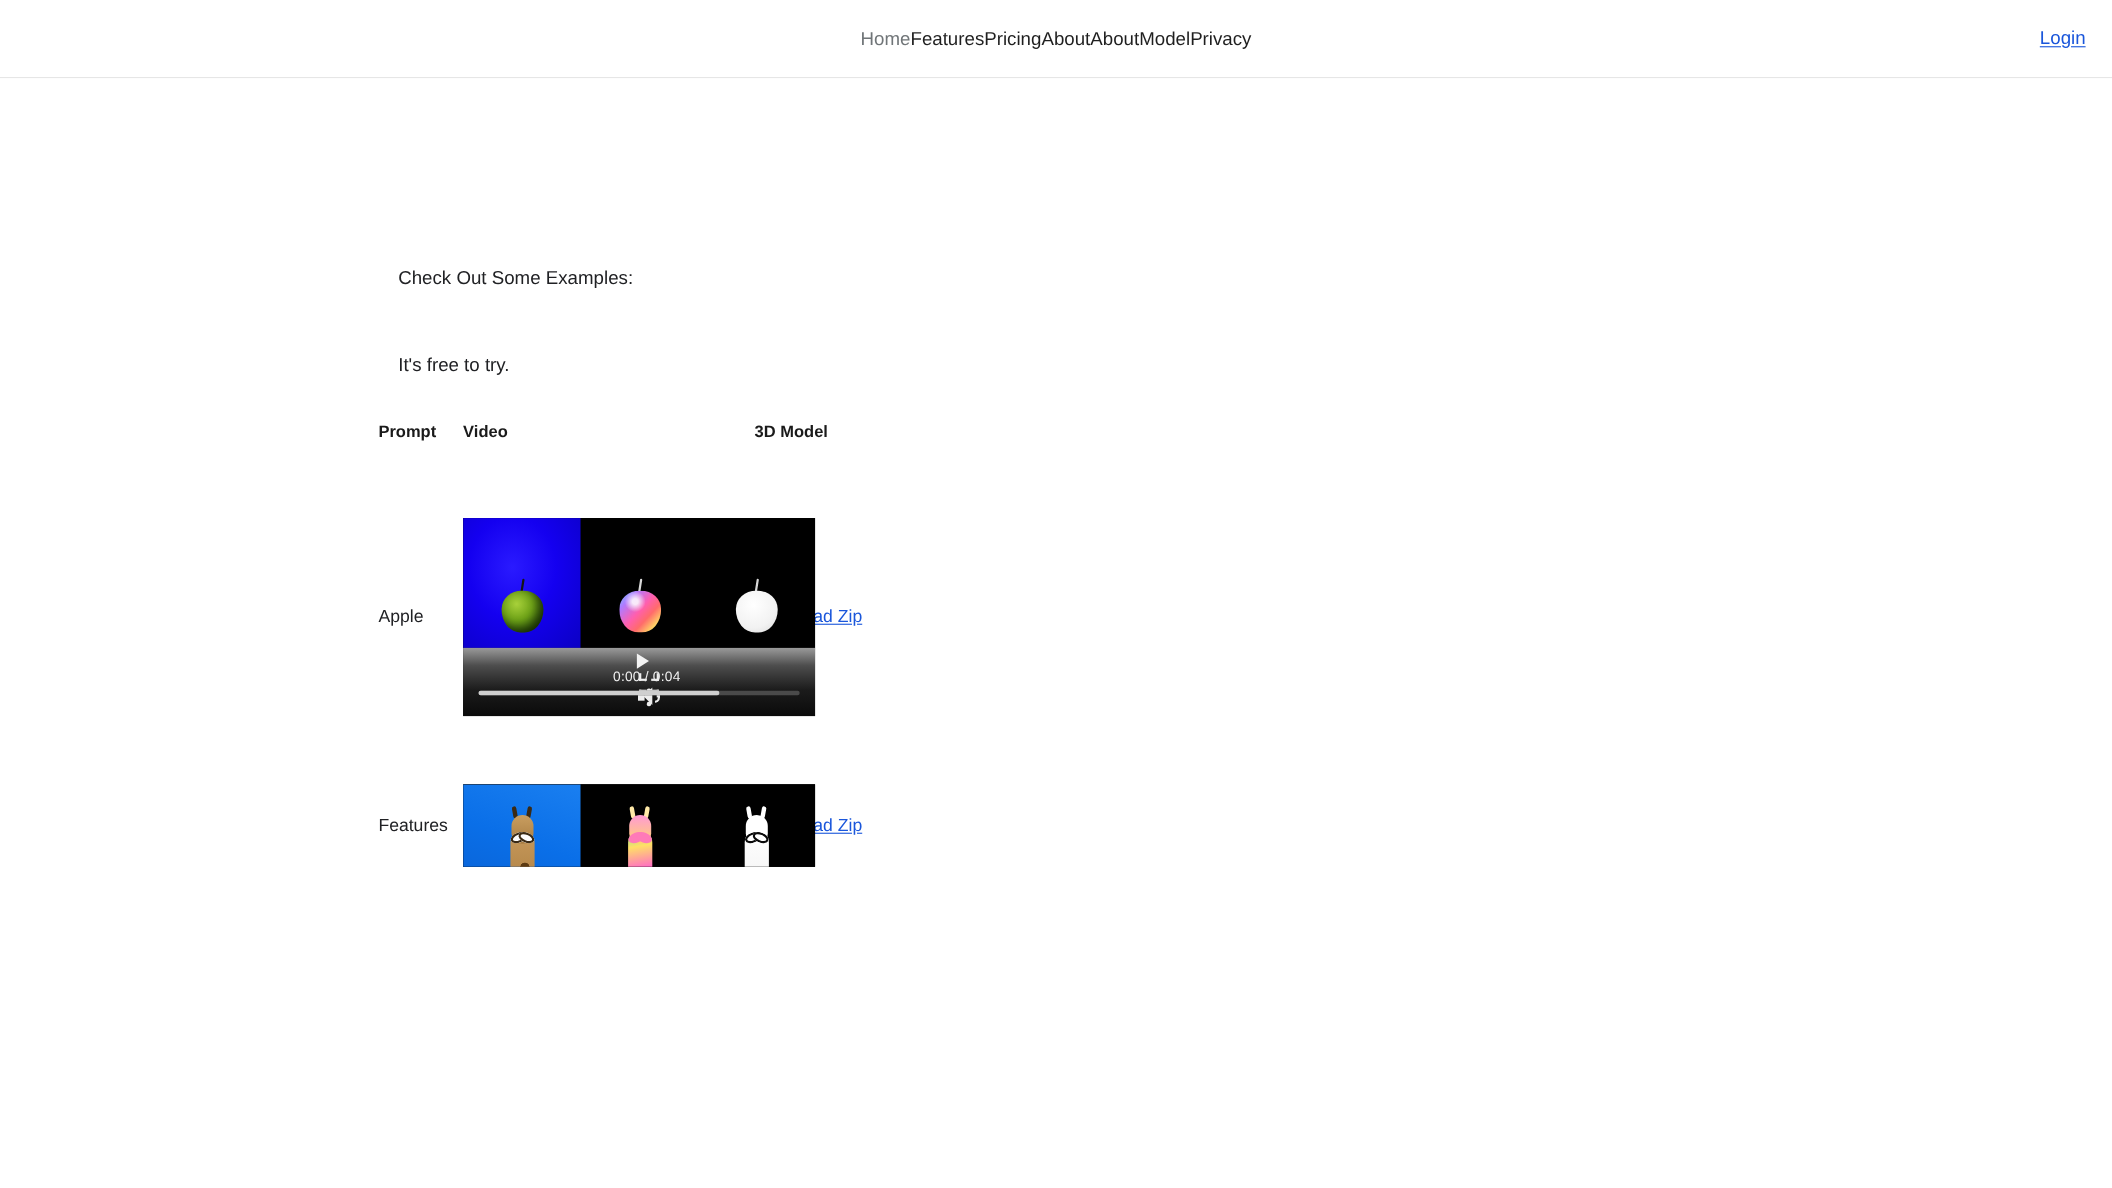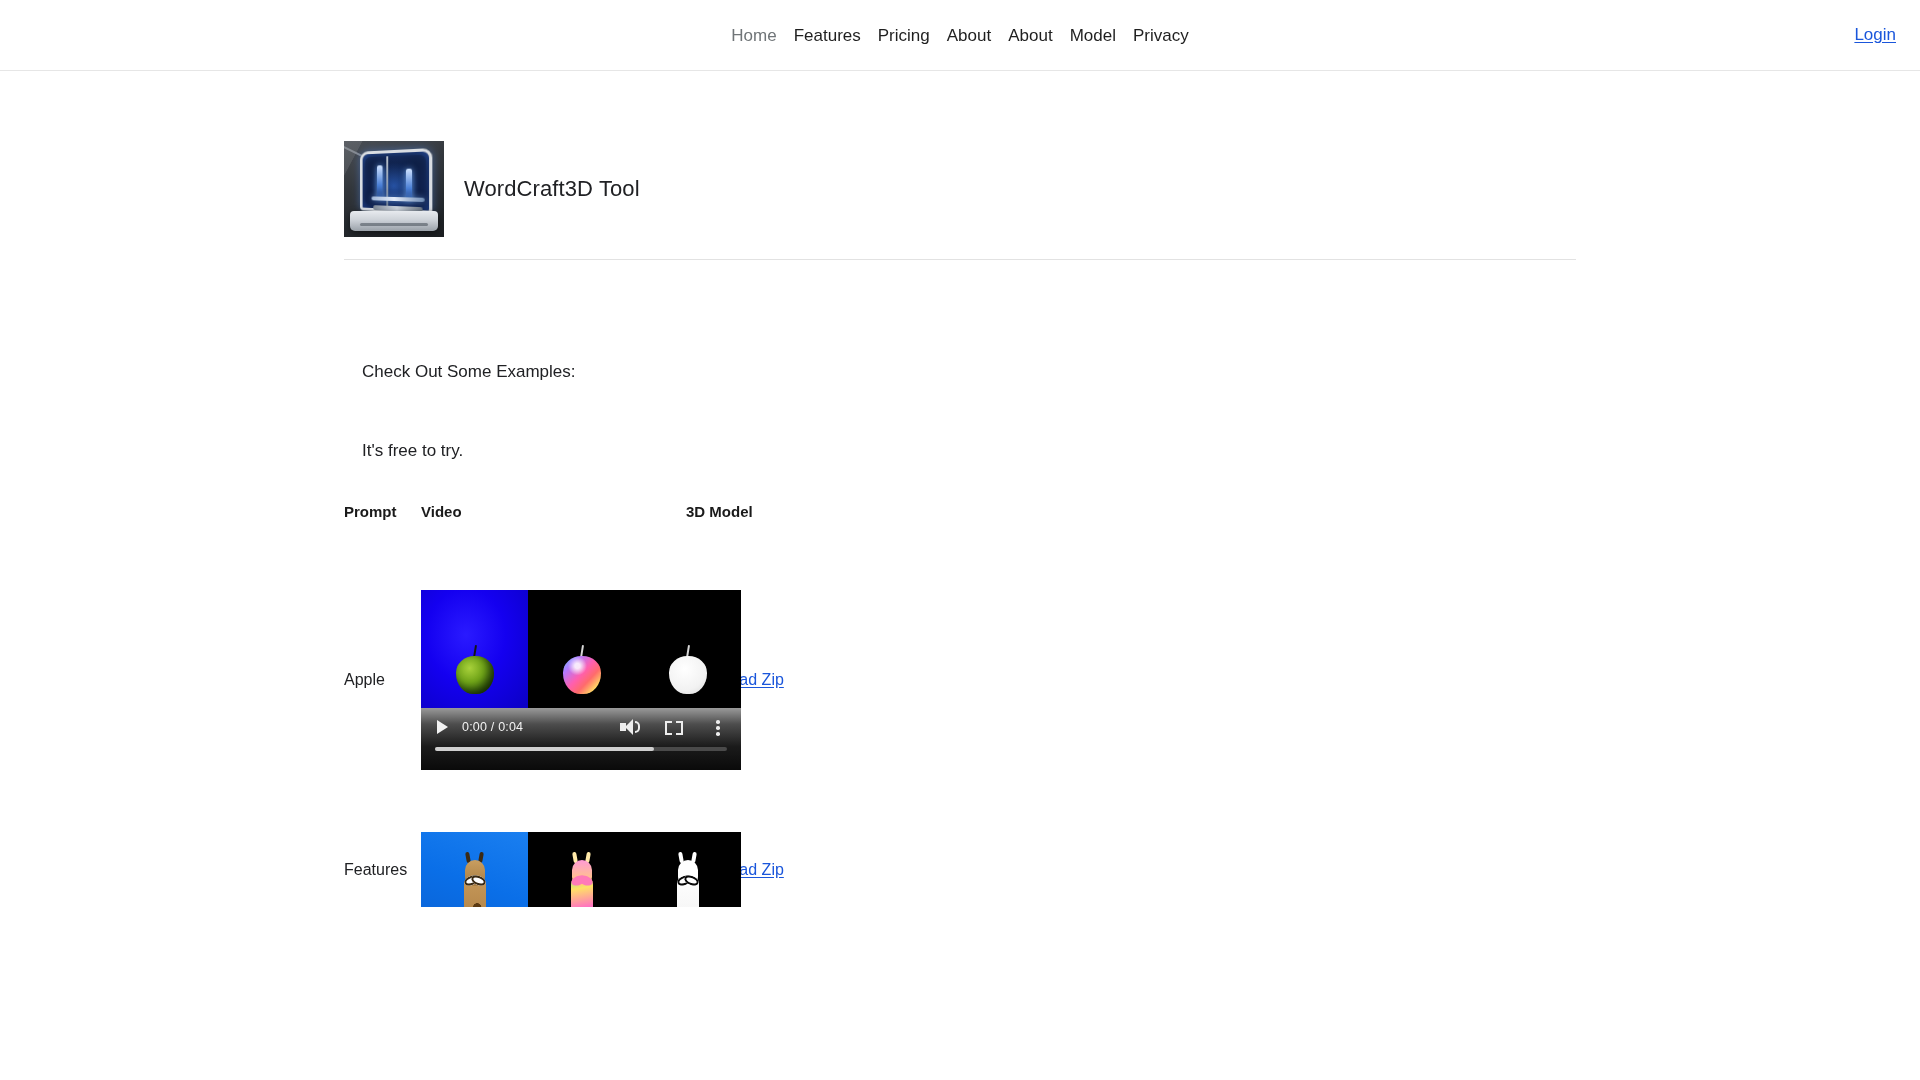--- a/index.html
+++ b/index.html
@@ -20,21 +20,20 @@
     border-bottom: 1px solid #e6e6e6;
     background: #fff;
   }
   .nav-center {
     position: absolute;
     left: 0; right: 0; top: 0;
     height: 70px;
     display: flex;
     align-items: center;
     justify-content: center;
-    gap: 17px;
   }
   .nav-link {
     font-size: 17px;
     color: #1f1f1f;
     text-decoration: none;
     line-height: 1;
     white-space: nowrap;
   }
   .nav-link.is-active { color: #707578; }
   .nav-right {
@@ -323,20 +322,21 @@
     width: 320px; height: 62px;
     background: linear-gradient(180deg, #9a9a9a 0%, #4d4d4d 26%, #1b1b1b 62%, #0a0a0a 100%);
   }
   .ctrl-row {
     position: absolute;
     left: 0; right: 0; top: 5px;
     height: 28px;
     display: flex;
     align-items: center;
     padding: 0 10px;
+    flex-direction: column;
   }
   .btn-play {
     width: 0; height: 0;
     border-left: 11px solid #f3f3f3;
     border-top: 7px solid transparent;
     border-bottom: 7px solid transparent;
     margin-left: 6px;
   }
   .time {
     color: #f2f2f2;
@@ -415,36 +415,20 @@
     <a class="nav-link" href="#">Model</a>
     <a class="nav-link" href="#">Privacy</a>
   </div>
   <div class="nav-right">
     <a class="login-link" href="#">Login</a>
   </div>
 </div>
 
 <div class="page">
 
-  <div class="brand-row">
-    <div class="brand-logo">
-      <div class="lg-bg"></div>
-      <div class="lg-wire"></div>
-      <div class="lg-body">
-        <div class="lg-glass"></div>
-        <div class="lg-edge"></div>
-        <div class="lg-rod r1"></div>
-        <div class="lg-rod r2"></div>
-        <div class="lg-arm"></div>
-        <div class="lg-bed"></div>
-      </div>
-      <div class="lg-base"></div>
-    </div>
-    <div class="brand-title">WordCraft3D Tool</div>
-  </div>
 
   <div class="content">
 
     <p class="para p3">Check Out Some Examples:</p>
     <p class="para p2">It's free to try.</p>
 
     <table class="examples">
       <colgroup>
         <col class="col-prompt">
           <col class="col-video">

